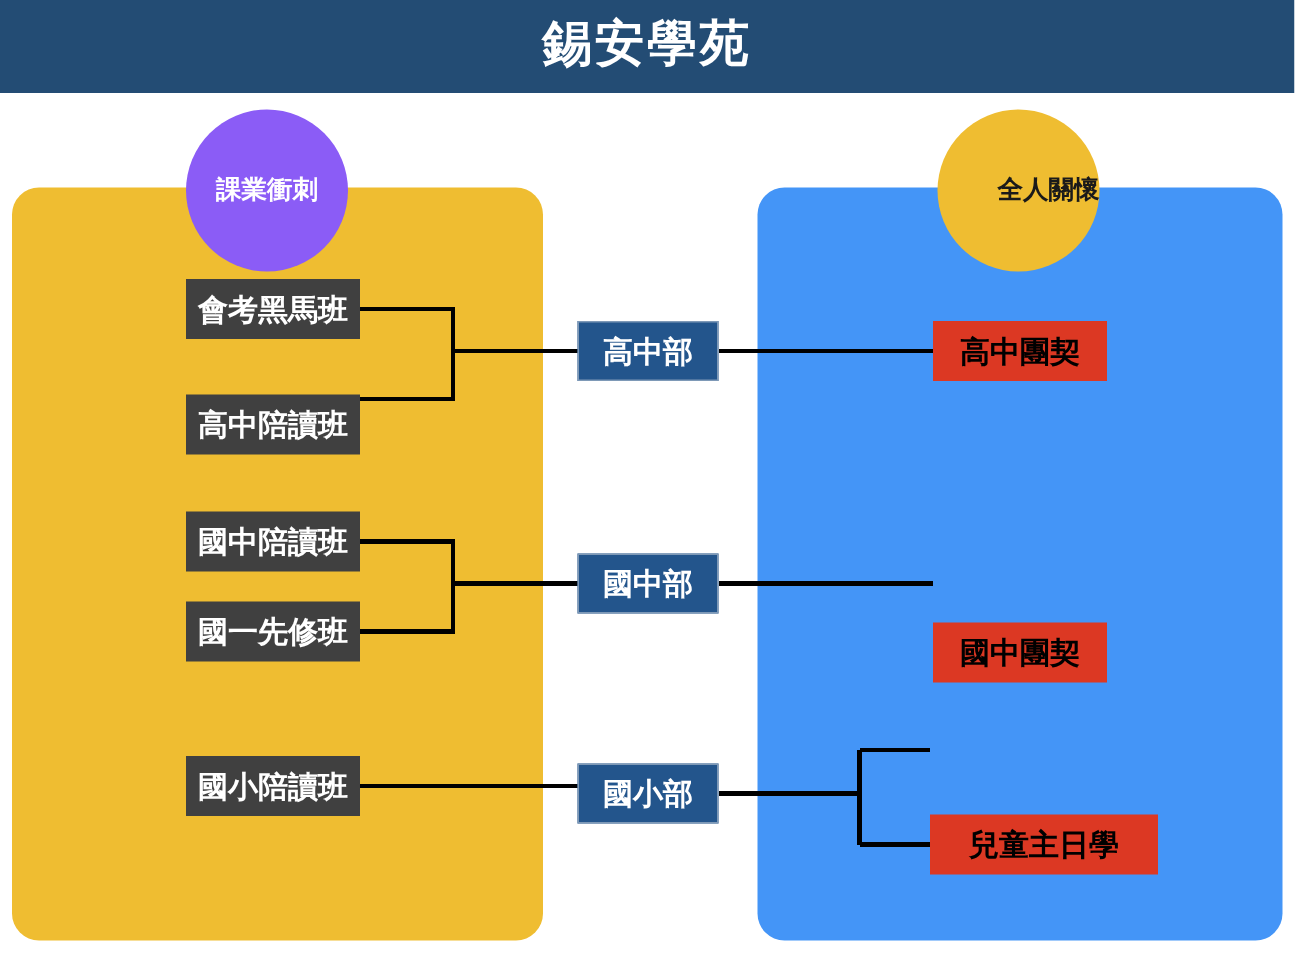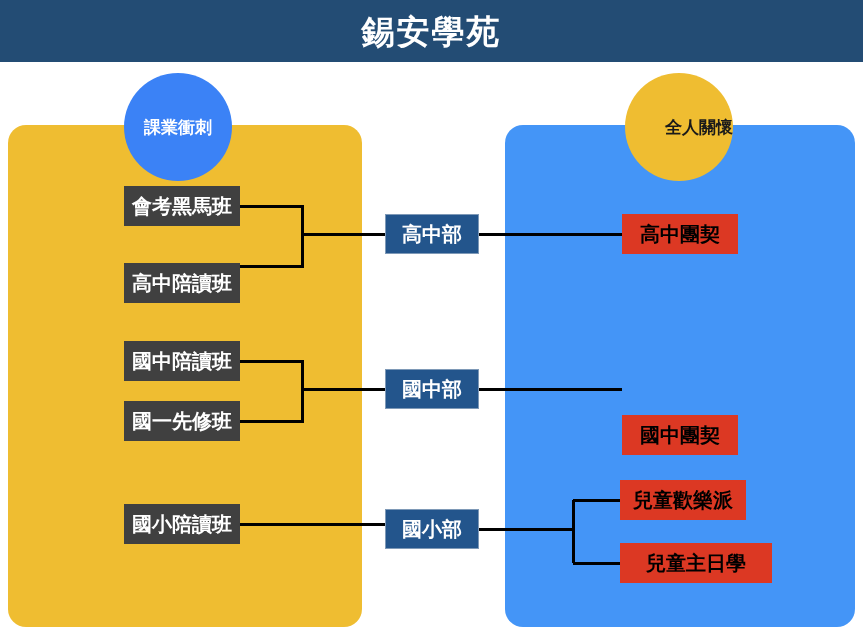--- a/index.html
+++ b/index.html
@@ -18,34 +18,35 @@
     background:#234C74;
     display:flex;align-items:center;justify-content:center;
   }
   .header .title{
     color:#ffffff;
     font-size:33px;
     font-weight:bold;
     letter-spacing:2px;
     line-height:1;
     white-space:nowrap;
+    font-family:Liberation Mono, monospace;
   }
 
   
   .panel{position:absolute;border-radius:18px;}
   .panel-left{left:8px;top:125px;width:354px;height:502px;background:#EFBD31;}
   .panel-right{left:505px;top:125px;width:350px;height:502px;background:#4495F7;}
 
   
   .circle{
     position:absolute;border-radius:50%;
     display:flex;align-items:center;justify-content:center;
     font-size:17px;font-weight:bold;line-height:1;white-space:nowrap;
   }
-  .circle-left{left:124px;top:73px;width:108px;height:108px;background:#3b82f6;color:#ffffff;}
+  .circle-left{left:124px;top:73px;width:108px;height:108px;background:#8b5cf6;color:#ffffff;}
   .circle-right{left:625px;top:73px;width:108px;height:108px;background:#EFBD31;color:#1a1a1a;justify-content:flex-end;}
   .svg-lines{position:absolute;left:0;top:0;width:863px;height:636px;}
 
   
   .box{
     position:absolute;
     display:flex;align-items:center;justify-content:center;
     font-weight:bold;line-height:1;white-space:nowrap;
     box-sizing:border-box;
   }
@@ -136,20 +137,17 @@
   <div class="box box-navy b-c3">
     <span>國小部</span>
   </div>
 
   <div class="box box-red b-r1">
     <span>高中團契</span>
   </div>
   <div class="box box-red b-r2">
     <span>國中團契</span>
   </div>
-  <div class="box box-red b-r3">
-    <span>兒童歡樂派</span>
-  </div>
   <div class="box box-red b-r4">
     <span>兒童主日學</span>
   </div>
 
 </div>
 
 </body></html>

